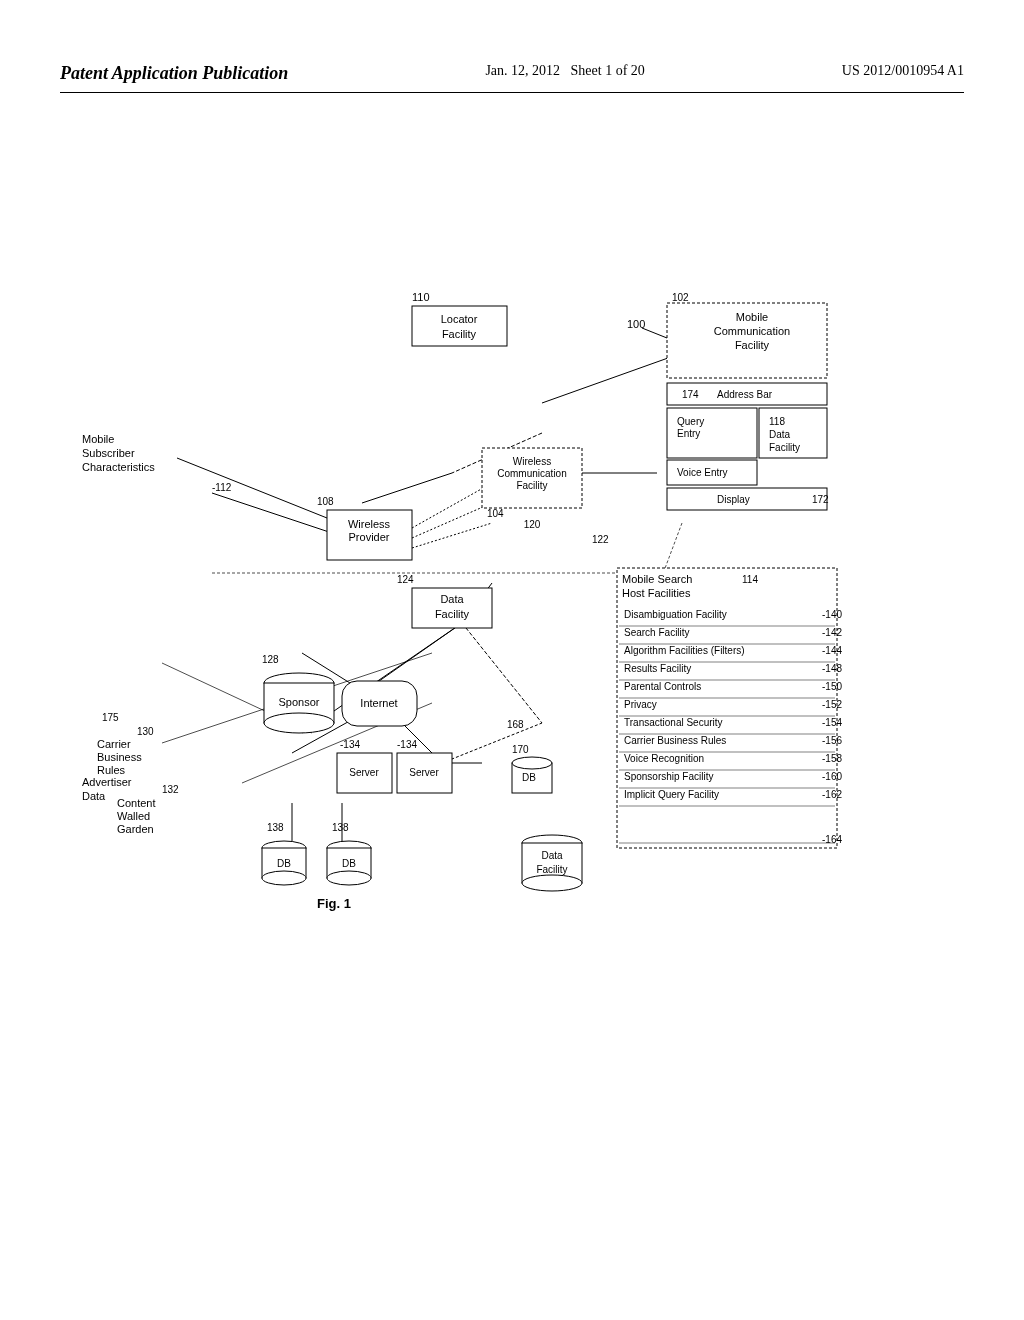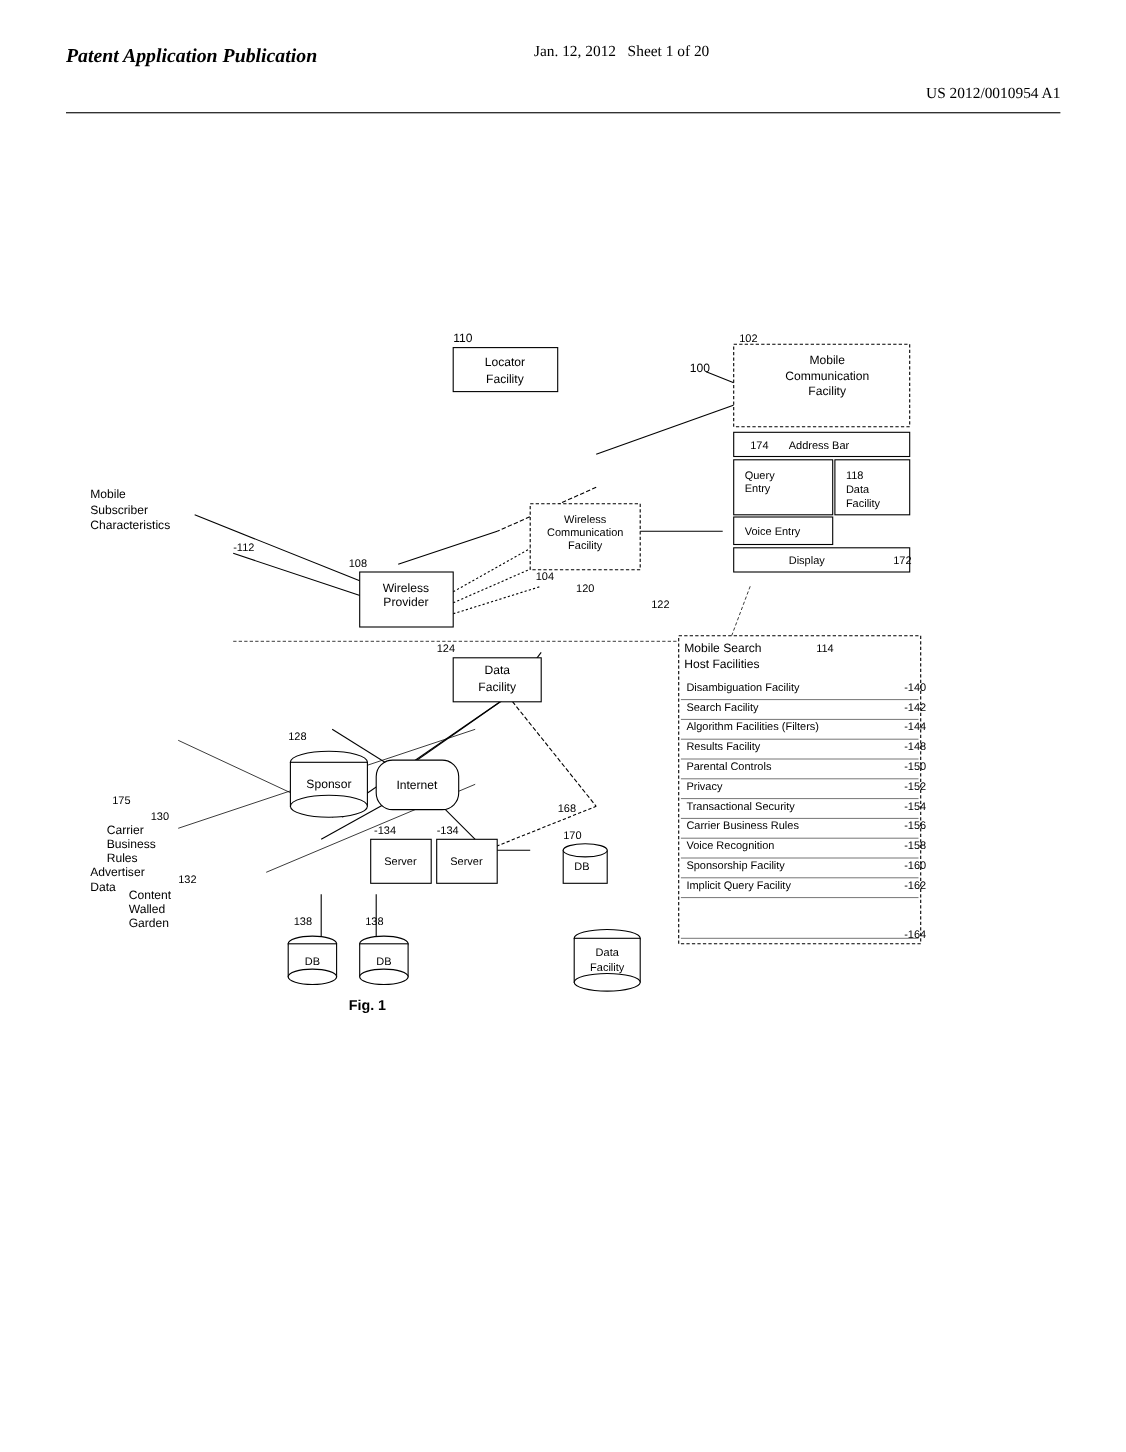--- a/index.html
+++ b/index.html
@@ -10,21 +10,21 @@
       font-family: 'Times New Roman', Times, serif;
       position: relative;
       overflow: hidden;
     }
 
     .page {
       width: 1024px;
       height: 1320px;
       position: relative;
       background: #fff;
-      padding: 40px 60px;
+      padding: 63px 60px;
     }
 
     .header {
       display: flex;
       justify-content: space-between;
       align-items: flex-start;
       border-bottom: 1px solid #000;
       padding-bottom: 8px;
       margin-bottom: 10px;
     }
@@ -35,21 +35,20 @@
       font-style: italic;
     }
 
     .header-center {
       font-size: 14px;
     }
 
     .header-right {
       font-size: 14px;
       text-align: right;
-      margin-top: 38px;
     }
 
     .diagram-container {
       position: relative;
       width: 900px;
       height: 750px;
       margin: 180px auto 0 auto;
     }
 
     

